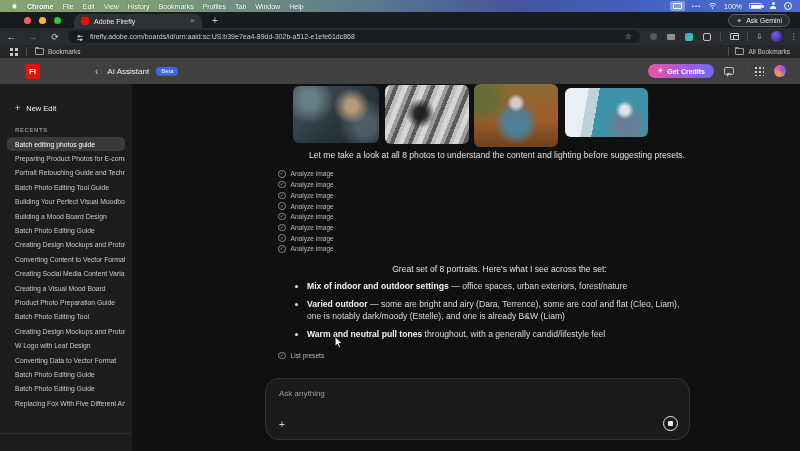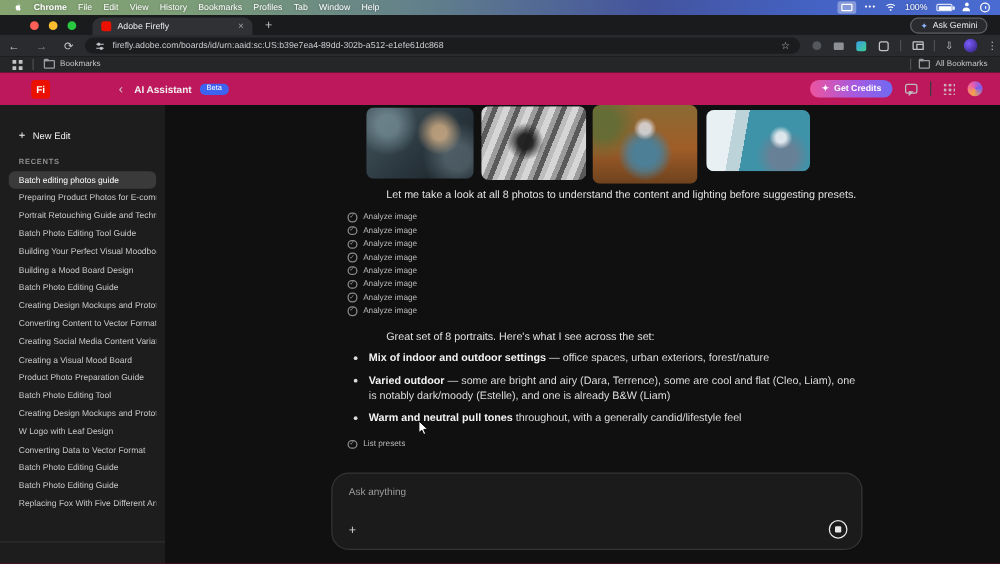--- a/index.html
+++ b/index.html
@@ -71,26 +71,26 @@
     display:flex; align-items:center; font-size:6.5px; color:#c3c6c9; }
   .bm-grid { margin-left:10px; width:8px; height:8px;
     background:linear-gradient(#c3c6c9,#c3c6c9),linear-gradient(#c3c6c9,#c3c6c9),linear-gradient(#c3c6c9,#c3c6c9),linear-gradient(#c3c6c9,#c3c6c9);
     background-size:3px 3px; background-position:0 0,5px 0,0 5px,5px 5px; background-repeat:no-repeat; }
   .folder { width:9px; height:7px; border:1px solid #9a9ea3; border-radius:1px; position:relative; margin-right:4px; }
   .folder:before { content:""; position:absolute; left:-1px; top:-2px; width:4px; height:1.5px; background:#9a9ea3; border-radius:1px 1px 0 0; }
   .bm-left { display:flex; align-items:center; margin-left:8px; }
   .bm-right { margin-left:auto; display:flex; align-items:center; margin-right:10px; gap:6px; }
 
   
-  .app { position:absolute; left:0; top:58px; width:800px; height:393px; background:#be185d; }
+  .app { position:absolute; left:0; top:58px; width:800px; height:393px; background:#404040; }
   .app-header { position:absolute; left:0; top:0; width:800px; height:26px; display:flex; align-items:center; }
   .fi-logo { margin-left:25px; width:15px; height:15px; background:#eb1000; border-radius:3px;
     color:#fff; font-weight:bold; font-size:8px; display:flex; align-items:center; justify-content:center; }
   .back-ch { margin-left:55px; color:#cfcfcf; font-size:10px; }
-  .app-title { margin-left:9px; color:#f0f0f0; font-size:8px; font-weight:bold;text-align:right; }
+  .app-title { margin-left:9px; color:#f0f0f0; font-size:8px; font-weight:normal;text-align:right; }
   .beta { margin-left:7px; background:#3e63f0; color:#fff; font-size:6px; padding:1.5px 5px; border-radius:4px; }
   .hdr-right { margin-left:auto; display:flex; align-items:center; gap:10px; margin-right:14px; }
   .credits { height:14px; border-radius:8px; padding:0 9px; display:flex; align-items:center; gap:4px;
     background:linear-gradient(90deg,#ed549e,#a55ae0 55%,#6f6af2); color:#fff; font-size:7px; font-weight:bold; }
   .fb-icon { width:10px; height:8px; border:1px solid #bdbdbd; border-radius:2px; position:relative; }
   .fb-icon:after { content:""; position:absolute; left:2px; bottom:-3px; border:2px solid transparent; border-top-color:#bdbdbd; border-left-color:#bdbdbd; width:0; height:0; }
   .hdr-sep { width:1px; height:12px; background:#3d3d3d; }
   .grid9 { width:9px; height:9px;
     background:radial-gradient(circle,#cfcfcf 1px,transparent 1.2px);
     background-size:4px 4px; background-position:-1px -1px; }
@@ -128,23 +128,23 @@
     background:radial-gradient(circle at 72% 45%, rgba(235,240,244,.9) 0 6%, transparent 14%),
                radial-gradient(circle at 74% 75%, rgba(108,126,148,.9) 0 14%, transparent 30%),
                linear-gradient(100deg,#e8f0f4 0 26%,#bcd3da 26% 38%,#3f93a8 38% 100%); }
 
   .chatcol { position:absolute; left:146px; top:66px; width:412px; color:#e0e0e0; }
   .msg { font-size:8.6px; line-height:1.35; white-space:nowrap;margin-left:31px; }
   .chips { margin-top:7px; }
   .chip { display:flex; align-items:center; gap:5px; height:10.7px; color:#b9b9b9; font-size:6.6px; }
   .ck { width:7.5px; height:7.5px; border:1px solid #8a8a8a; border-radius:50%; color:#9a9a9a;
         font-size:5px; display:flex; align-items:center; justify-content:center; line-height:1; flex:0 0 auto; }
-  .msg2 { margin-top:10px; }
+  .msg2 { margin-top:10px;text-align:center; }
   ul.bullets { margin:5px 0 0 5px; padding-left:12px; }
-  ul.bullets li { font-size:8.6px; line-height:1.38; margin-bottom:6.5px; color:#dcdcdc; }
+  ul.bullets li { font-size:8.6px; line-height:1.38; margin-bottom:6.5px; color:#dcdcdc;margin-left:12px; }
   ul.bullets b { color:#f2f2f2; }
   .msg3 { margin-top:8px; }
   .chip.single { margin-top:9px; }
 
   .inputbox { position:absolute; left:133px; top:294px; width:425px; height:62px; background:#1b1b1c;
     border:1px solid #343436; border-radius:14px; }
   .ask-ph { position:absolute; left:13px; top:10px; font-size:8px; color:#9d9d9d; }
   .in-plus { position:absolute; left:13px; bottom:9px; color:#d8d8d8; font-size:10px; line-height:1; }
   .stopbtn { position:absolute; right:11px; bottom:8px; width:15px; height:15px; border:1.5px solid #e9e9e9;
     border-radius:50%; display:flex; align-items:center; justify-content:center; }

